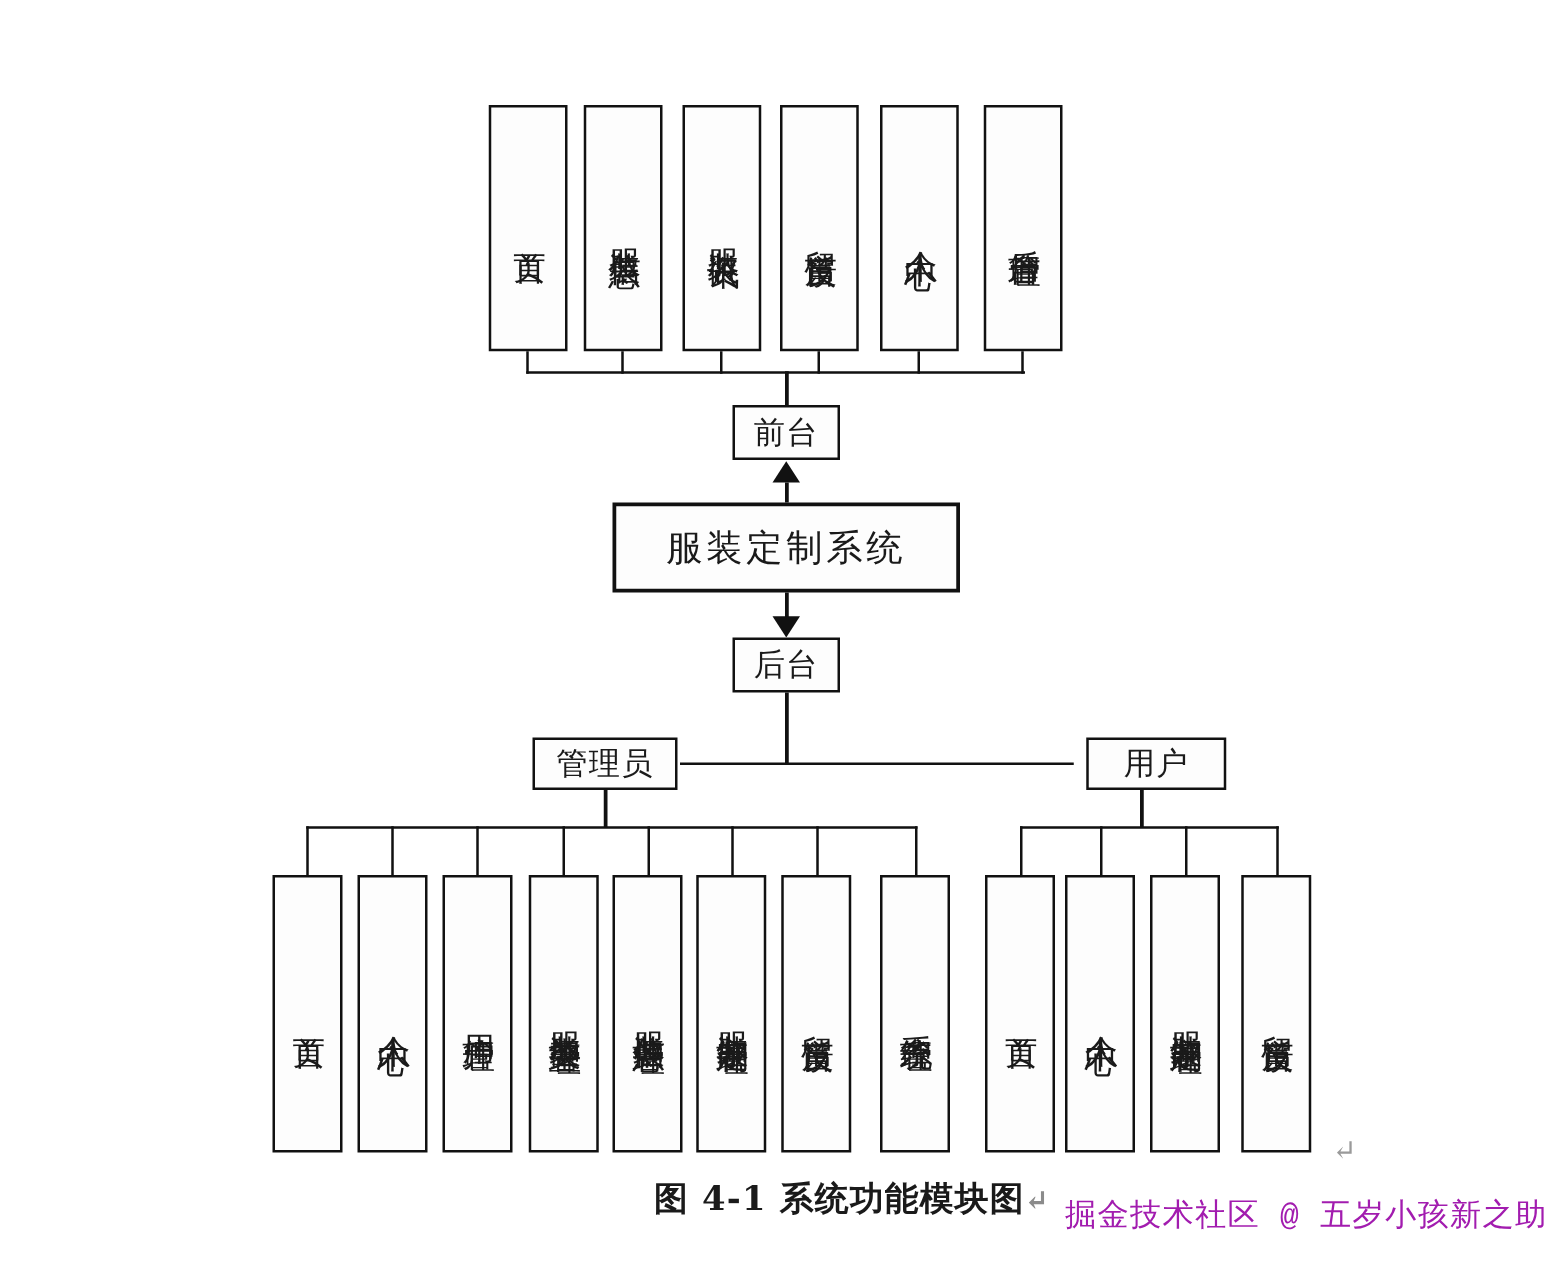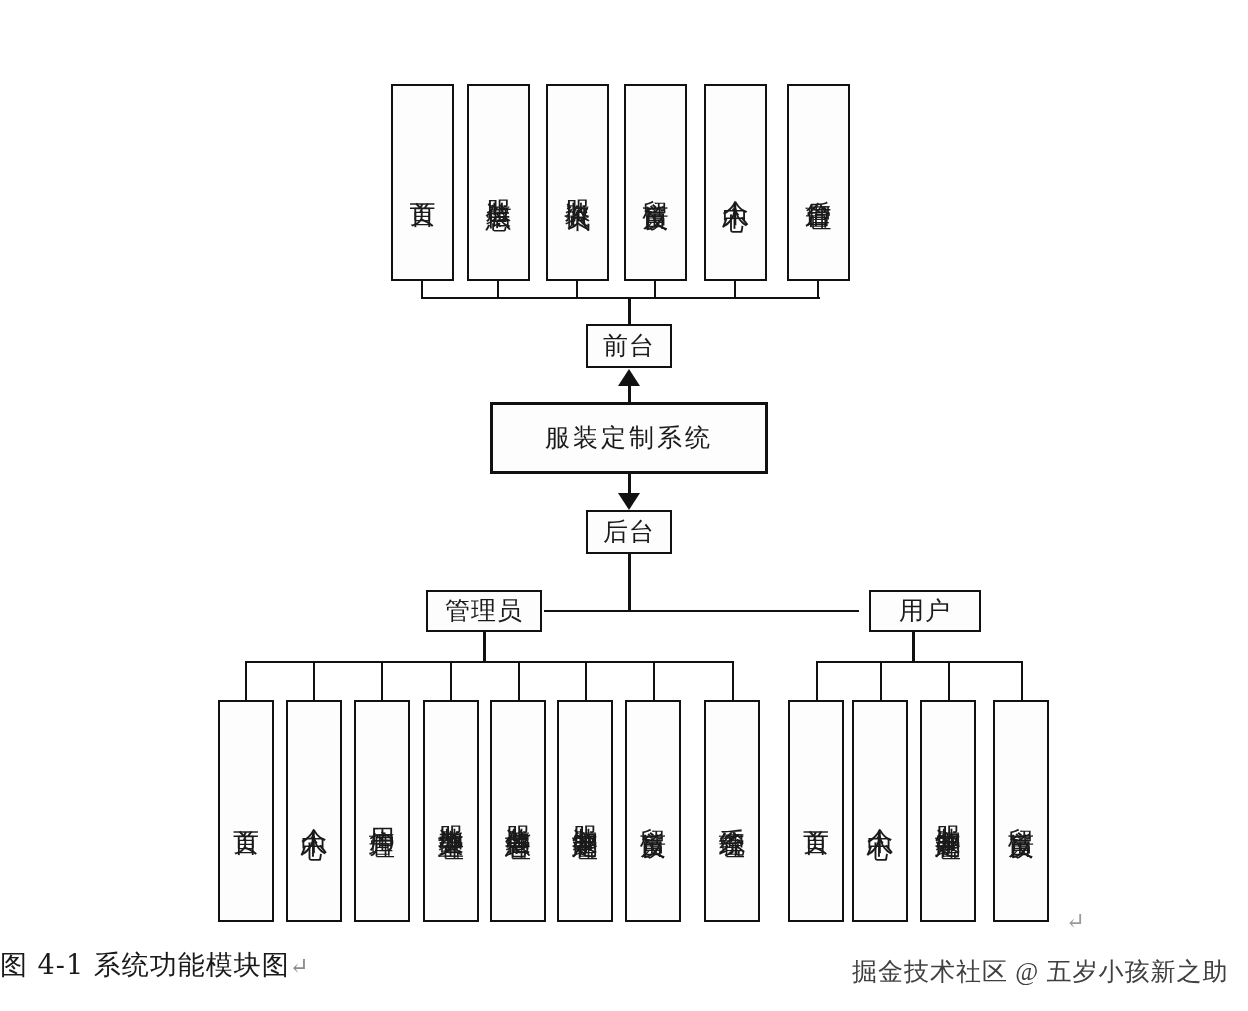--- a/index.html
+++ b/index.html
@@ -61,21 +61,21 @@
   .node.vert .vtext {
     writing-mode: vertical-rl;
     text-orientation: upright;
     display: block;
     letter-spacing: 2px;
   }
 
   
   #node-system {
     border-width: 3px;
-    font-size: 25px;
+    font-size: 29px;
     letter-spacing: 3px;
   }
 
   
   .line-v {
     position: absolute;
     background: #111111;
     width: 3px;
   }
   .line-v.thin { width: 2px; }
@@ -95,48 +95,49 @@
   }
   .arrow-up { border-bottom: 17px solid #111111; }
   .arrow-down { border-top: 17px solid #111111; }
 
   
   #caption {
     position: absolute;
     left: 0;
     top: 944px;
     width: 840px;
-    text-align: left;
+    text-align: right;
     font-size: 27px;
-    line-height: 42px;
+    line-height: 32px;
     letter-spacing: 1px;
     white-space: nowrap;
+    font-weight: bold;
   }
   #caption .pilcrow {
     color: #8b8b8b;
     font-size: 23px;
   }
 
   #trailing-pilcrow {
     position: absolute;
     left: 1066px;
     top: 908px;
     font-size: 23px;
     color: #9a9a9a;
   }
 
   #watermark {
     position: absolute;
     left: 852px;
     top: 955px;
     font-size: 25px;
     letter-spacing: 1px;
-    color: #404040;
-    white-space: nowrap;
-    font-family: Liberation Serif, serif;
+    color: #a21caf;
+    white-space: nowrap;
+    font-family: Liberation Mono, monospace;
   }
 </style>
 </head>
 <body>
 
 <div id="page">
 
 
   <div class="node vert" style="left:391px; top:84px; width:63px; height:197px;">
     <span class="vtext">首页</span>

